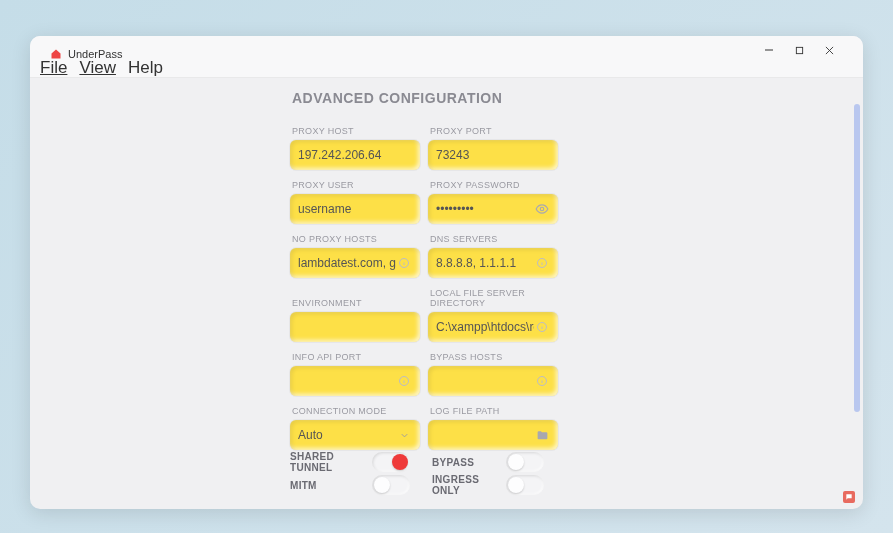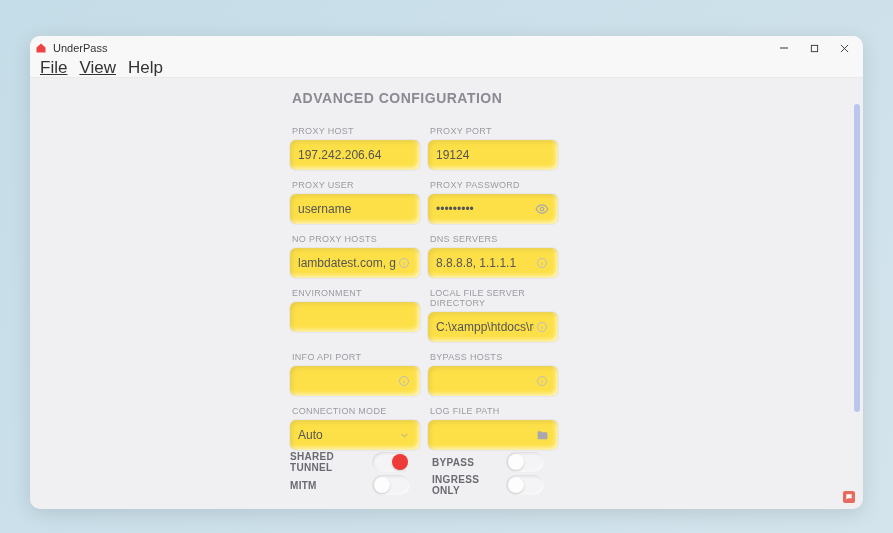--- a/index.html
+++ b/index.html
@@ -17,22 +17,22 @@
     border-radius: 10px;
     box-shadow: 0 4px 20px rgba(0,0,0,0.12);
     display: flex;
     flex-direction: column;
     overflow: hidden;
     position: relative;
   }
   .titlebar {
     height: 24px;
     display: flex;
-    align-items: center;
-    padding: 0 4px;
+    align-items: flex-end;
+    padding: 0 19px;
     background: #f8f8f9;
   }
   .titlebar .logo {
     width: 13px; height: 13px;
     margin-right: 6px;
     display: inline-flex; align-items: center; justify-content: center;
   }
   .titlebar .title {
     font-size: 11px;
     color: #333;
@@ -160,21 +160,21 @@
     position: absolute;
     right: 8px;
     bottom: 6px;
     width: 12px; height: 12px;
     background: #e86a5f;
     border-radius: 2px;
     display: flex; align-items: center; justify-content: center;
     color: #fff;
     font-size: 8px;
   }
-  .col { display: flex; flex-direction: column; }
+  .col { display: flex; flex-direction: column; justify-content: flex-end; }
   .fields-wrap { flex:1; overflow:hidden; position:relative; padding-left: 260px; }
   .fields-inner { width: 276px; }
 </style>
 </head>
 <body>
 
 <div class="window">
 
   <div class="titlebar">
     <span class="logo">
@@ -215,21 +215,21 @@
       <div class="row-pair">
         <div class="col">
           <div class="field-label">PROXY HOST</div>
           <div class="textfield">
             <span class="value">197.242.206.64</span>
           </div>
         </div>
         <div class="col">
           <div class="field-label">PROXY PORT</div>
           <div class="textfield">
-            <span class="value">19124</span>
+            <span class="value">73243</span>
           </div>
         </div>
       </div>
 
       <div class="row-pair">
         <div class="col">
           <div class="field-label">PROXY USER</div>
           <div class="textfield">
             <span class="value">username</span>
           </div>

